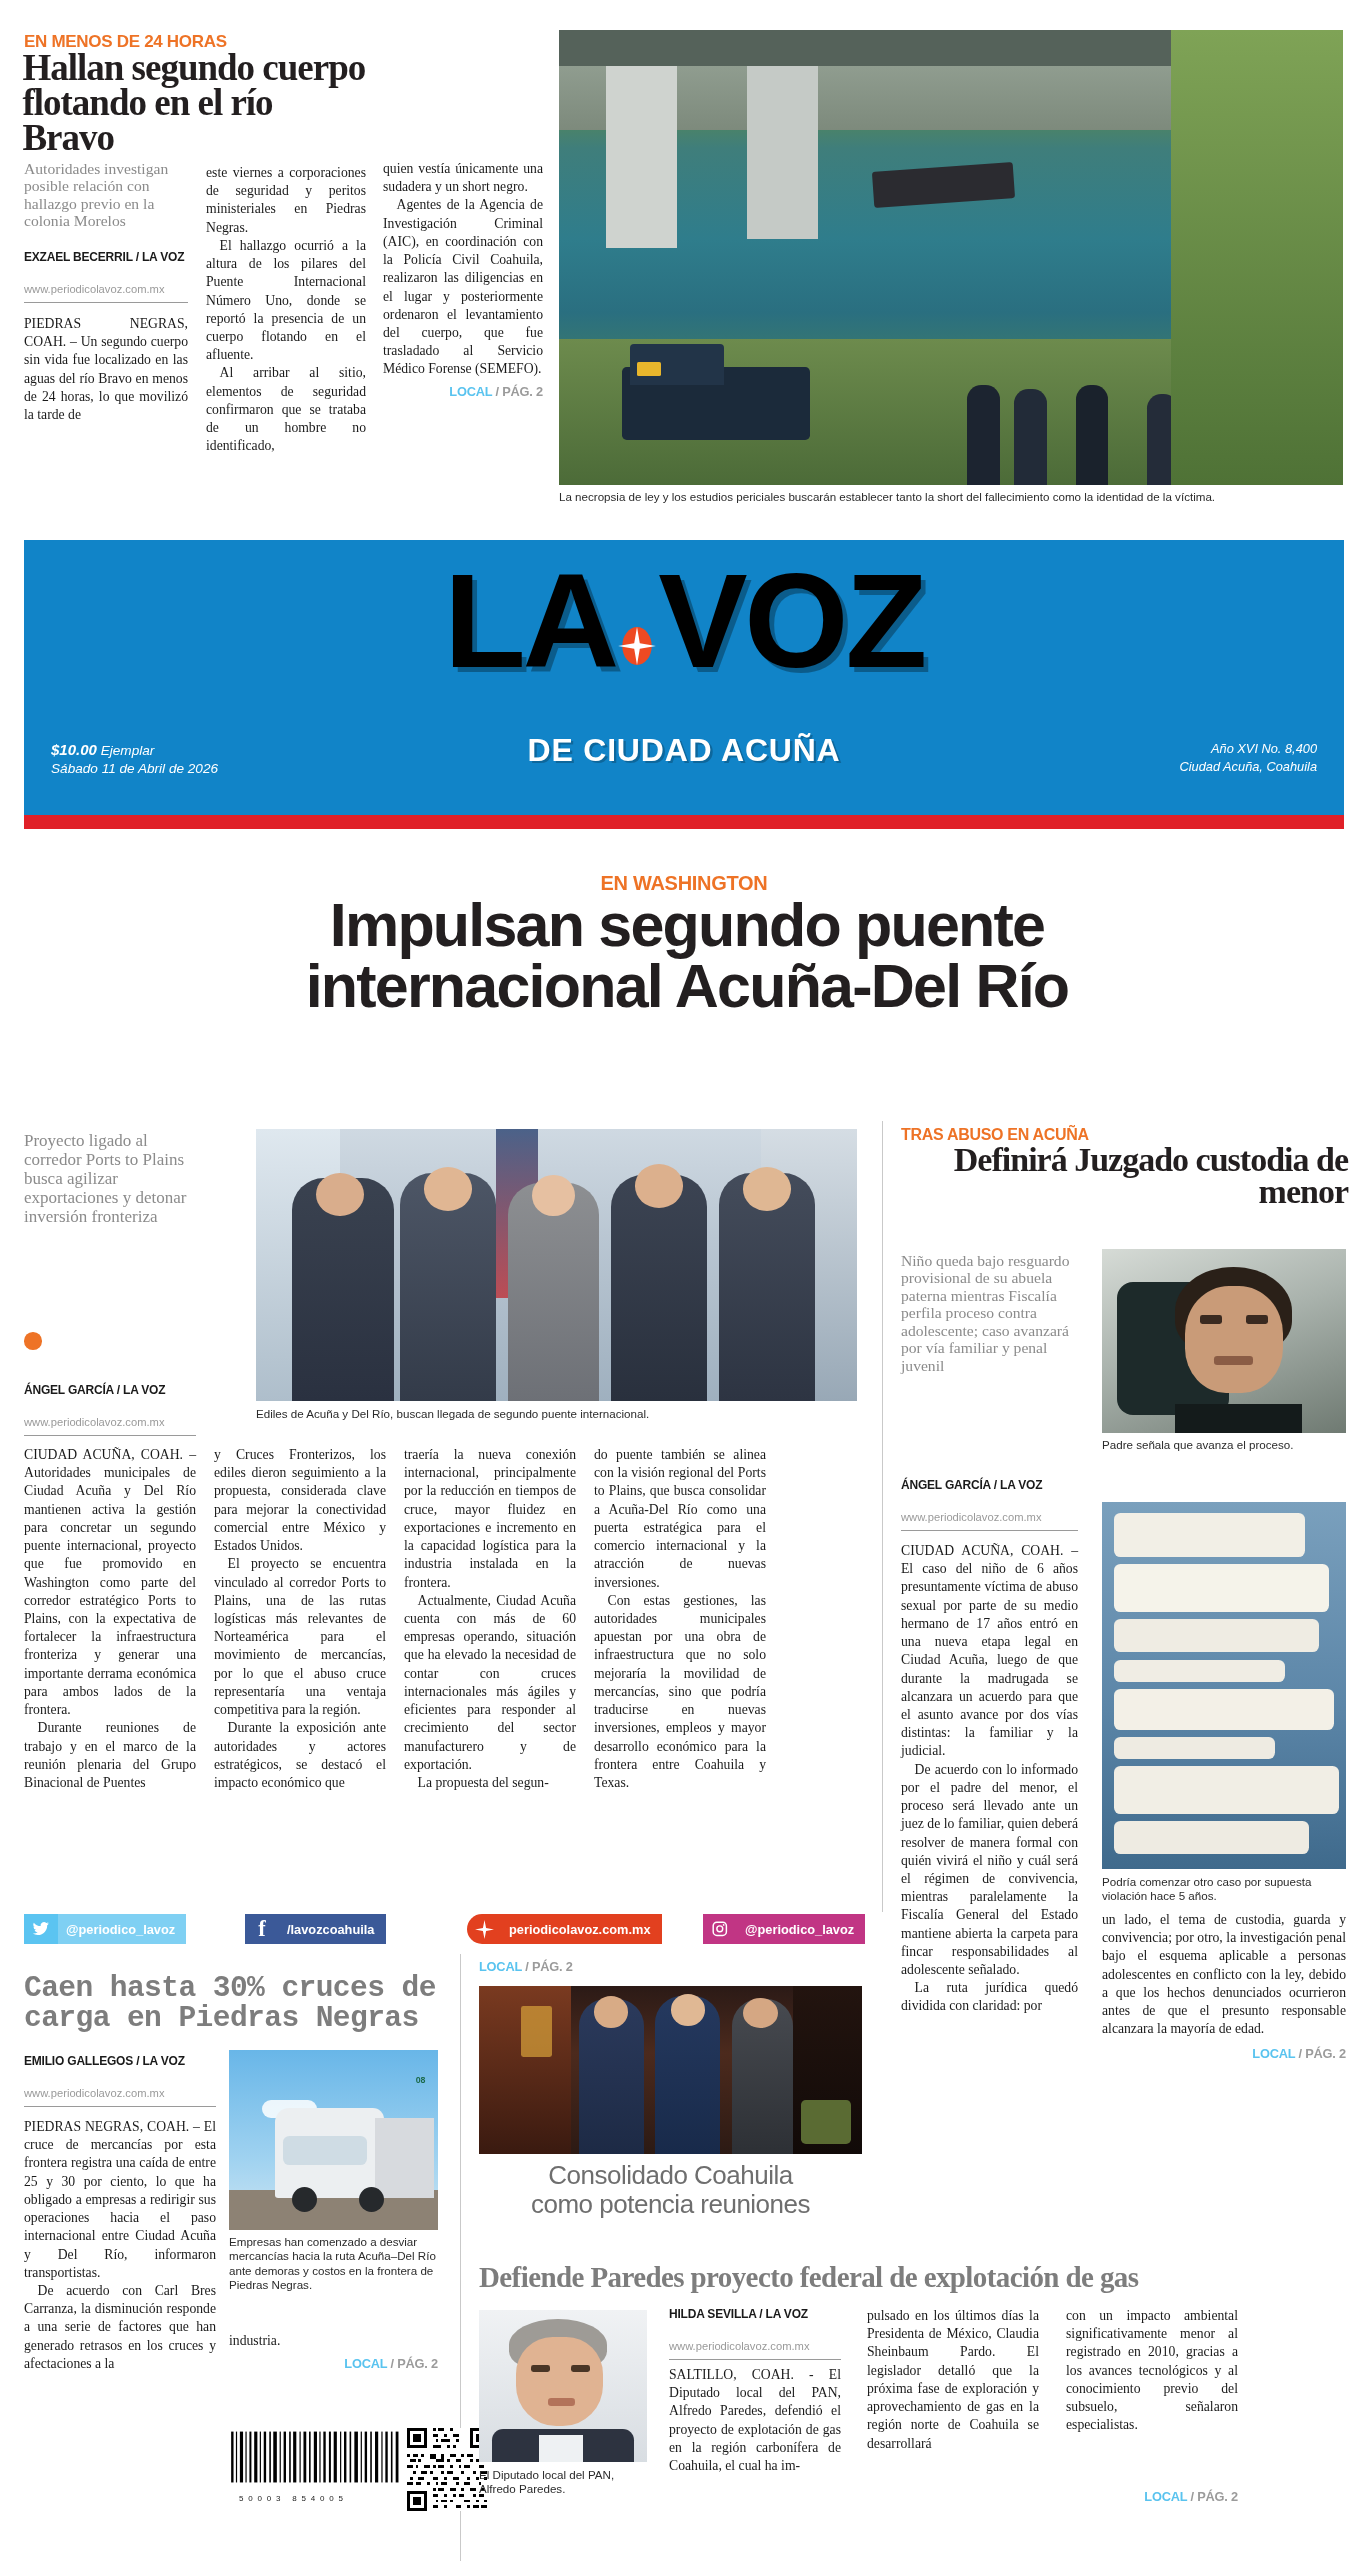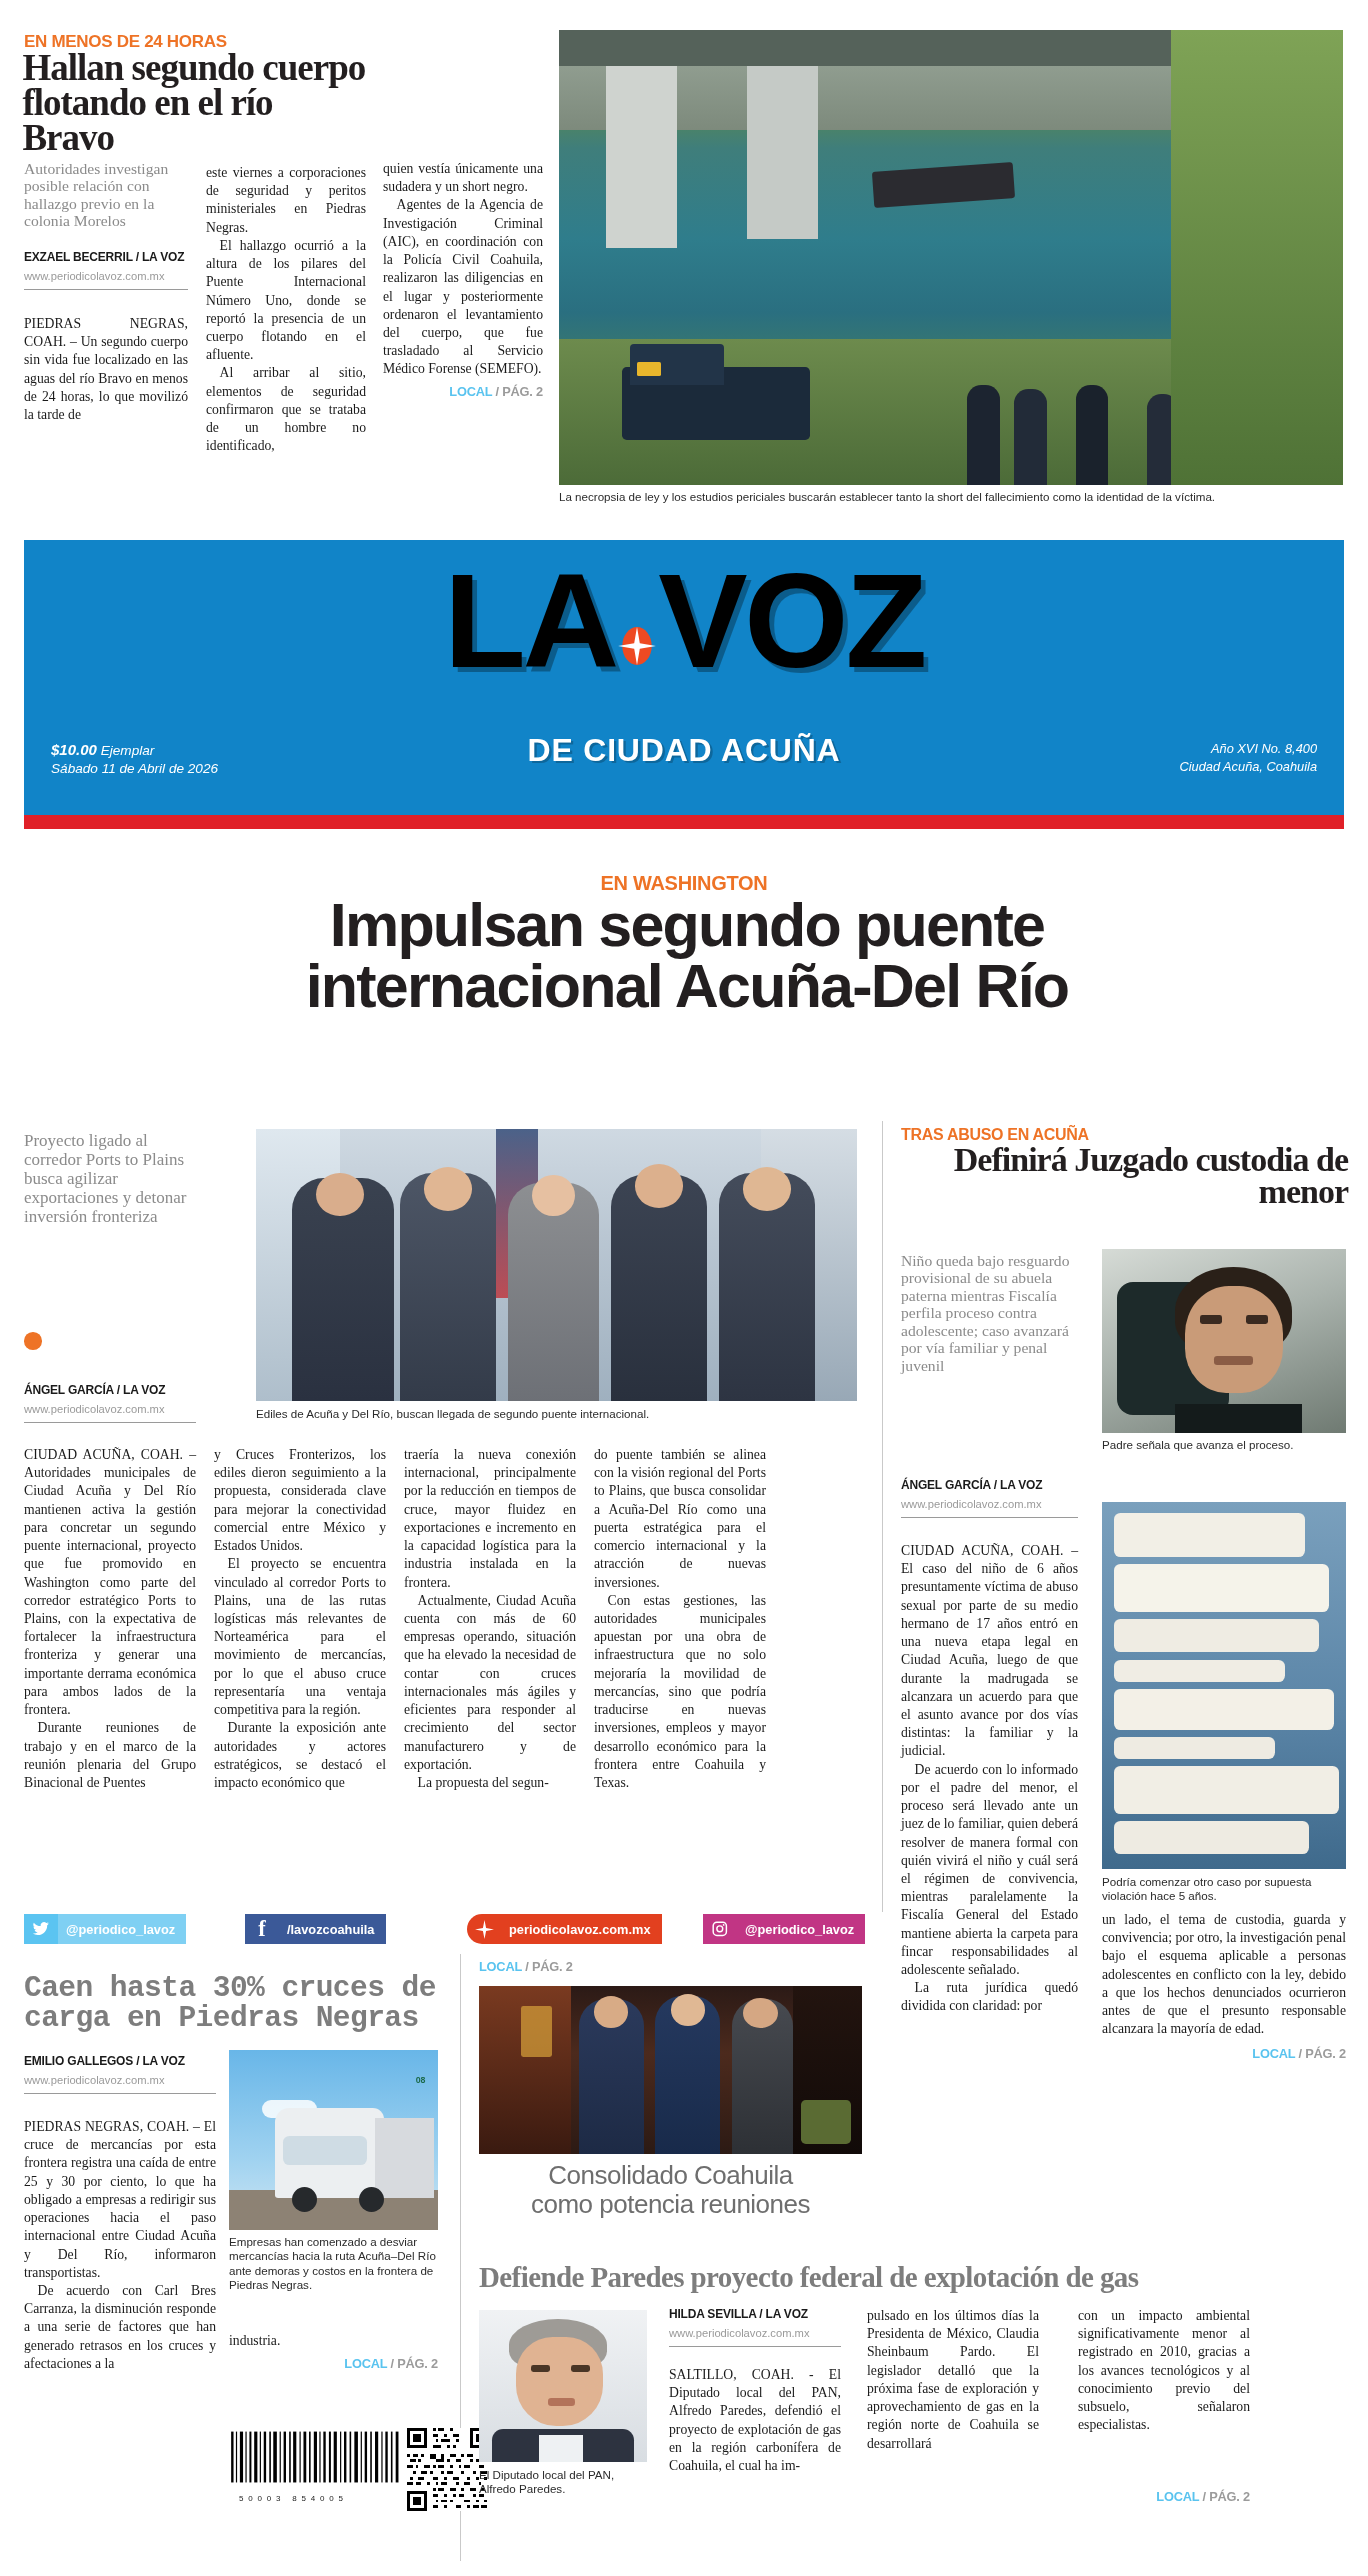--- a/index.html
+++ b/index.html
@@ -7,21 +7,21 @@
   .page{position:relative;width:1368px;height:2576px;background:#fff;}
 
   
   .kicker{font-family:"Liberation Sans",sans-serif;font-weight:bold;color:#ee7326;
           letter-spacing:-0.3px;text-transform:uppercase;}
   .hl-serif{font-family:"Liberation Serif",serif;font-weight:bold;color:#231f20;
           line-height:0.95;letter-spacing:-1px;}
   .deck{font-family:"Liberation Serif",serif;color:#8b8b8b;line-height:1.12;}
   .byline{font-family:"Liberation Sans",sans-serif;font-weight:bold;font-size:12px;
           letter-spacing:-0.2px;color:#1a1a1a;}
-  .byurl{font-family:"Liberation Sans",sans-serif;font-size:11.2px;color:#9a9a9a;margin-top:6px;}
+  .byurl{font-family:"Liberation Sans",sans-serif;font-size:11.2px;color:#9a9a9a;margin-top:19px;}
   .rule{border-top:1.2px solid #9a9a9a;margin:7.2px 0 0 0;}
   .body-col{font-family:"Liberation Serif",serif;font-size:13.7px;line-height:1.33;
             text-align:justify;color:#1a1a1a;}
   .body-col p{margin:0;text-indent:13.6px;}
   .body-col p.first{text-indent:0;}
   .caption{font-family:"Liberation Sans",sans-serif;font-size:11.6px;color:#2b2b2b;line-height:1.25;}
   .pagref{font-family:"Liberation Sans",sans-serif;font-weight:bold;font-size:12.8px;letter-spacing:-0.2px;}
   .pagref .loc{color:#59c3ef;}
   .pagref .pg{color:#9b9b9b;}
 
@@ -112,21 +112,21 @@
 
   
   .bc-head{position:absolute;left:479px;top:2262px;width:871px;
         font-family:"Liberation Serif",serif;font-weight:bold;font-size:29px;
         color:#7d7d7d;letter-spacing:-0.6px;line-height:1.05;}
   .bc-photo{position:absolute;left:479px;top:2310px;width:168px;height:152px;overflow:hidden;}
   .bc-photo-cap{position:absolute;left:479px;top:2468px;width:168px;}
   .bc-byline{position:absolute;left:669px;top:2307px;width:172px;}
   .bc-b1{position:absolute;left:669px;top:2366px;width:172px;}
   .bc-b2{position:absolute;left:867px;top:2307px;width:172px;}
-  .bc-b3{position:absolute;left:1066px;top:2307px;width:172px;margin-left:12px;}
+  .bc-b3{position:absolute;left:1066px;top:2307px;width:172px;}
 
   
   .ph{width:100%;height:100%;position:relative;overflow:hidden;}
   .ph .sky{position:absolute;inset:0;}
   .fig{position:absolute;bottom:0;border-radius:14.4px 14.4px 0 0;}
 </style>
 </head>
 <body>
 
 <div class="page">

